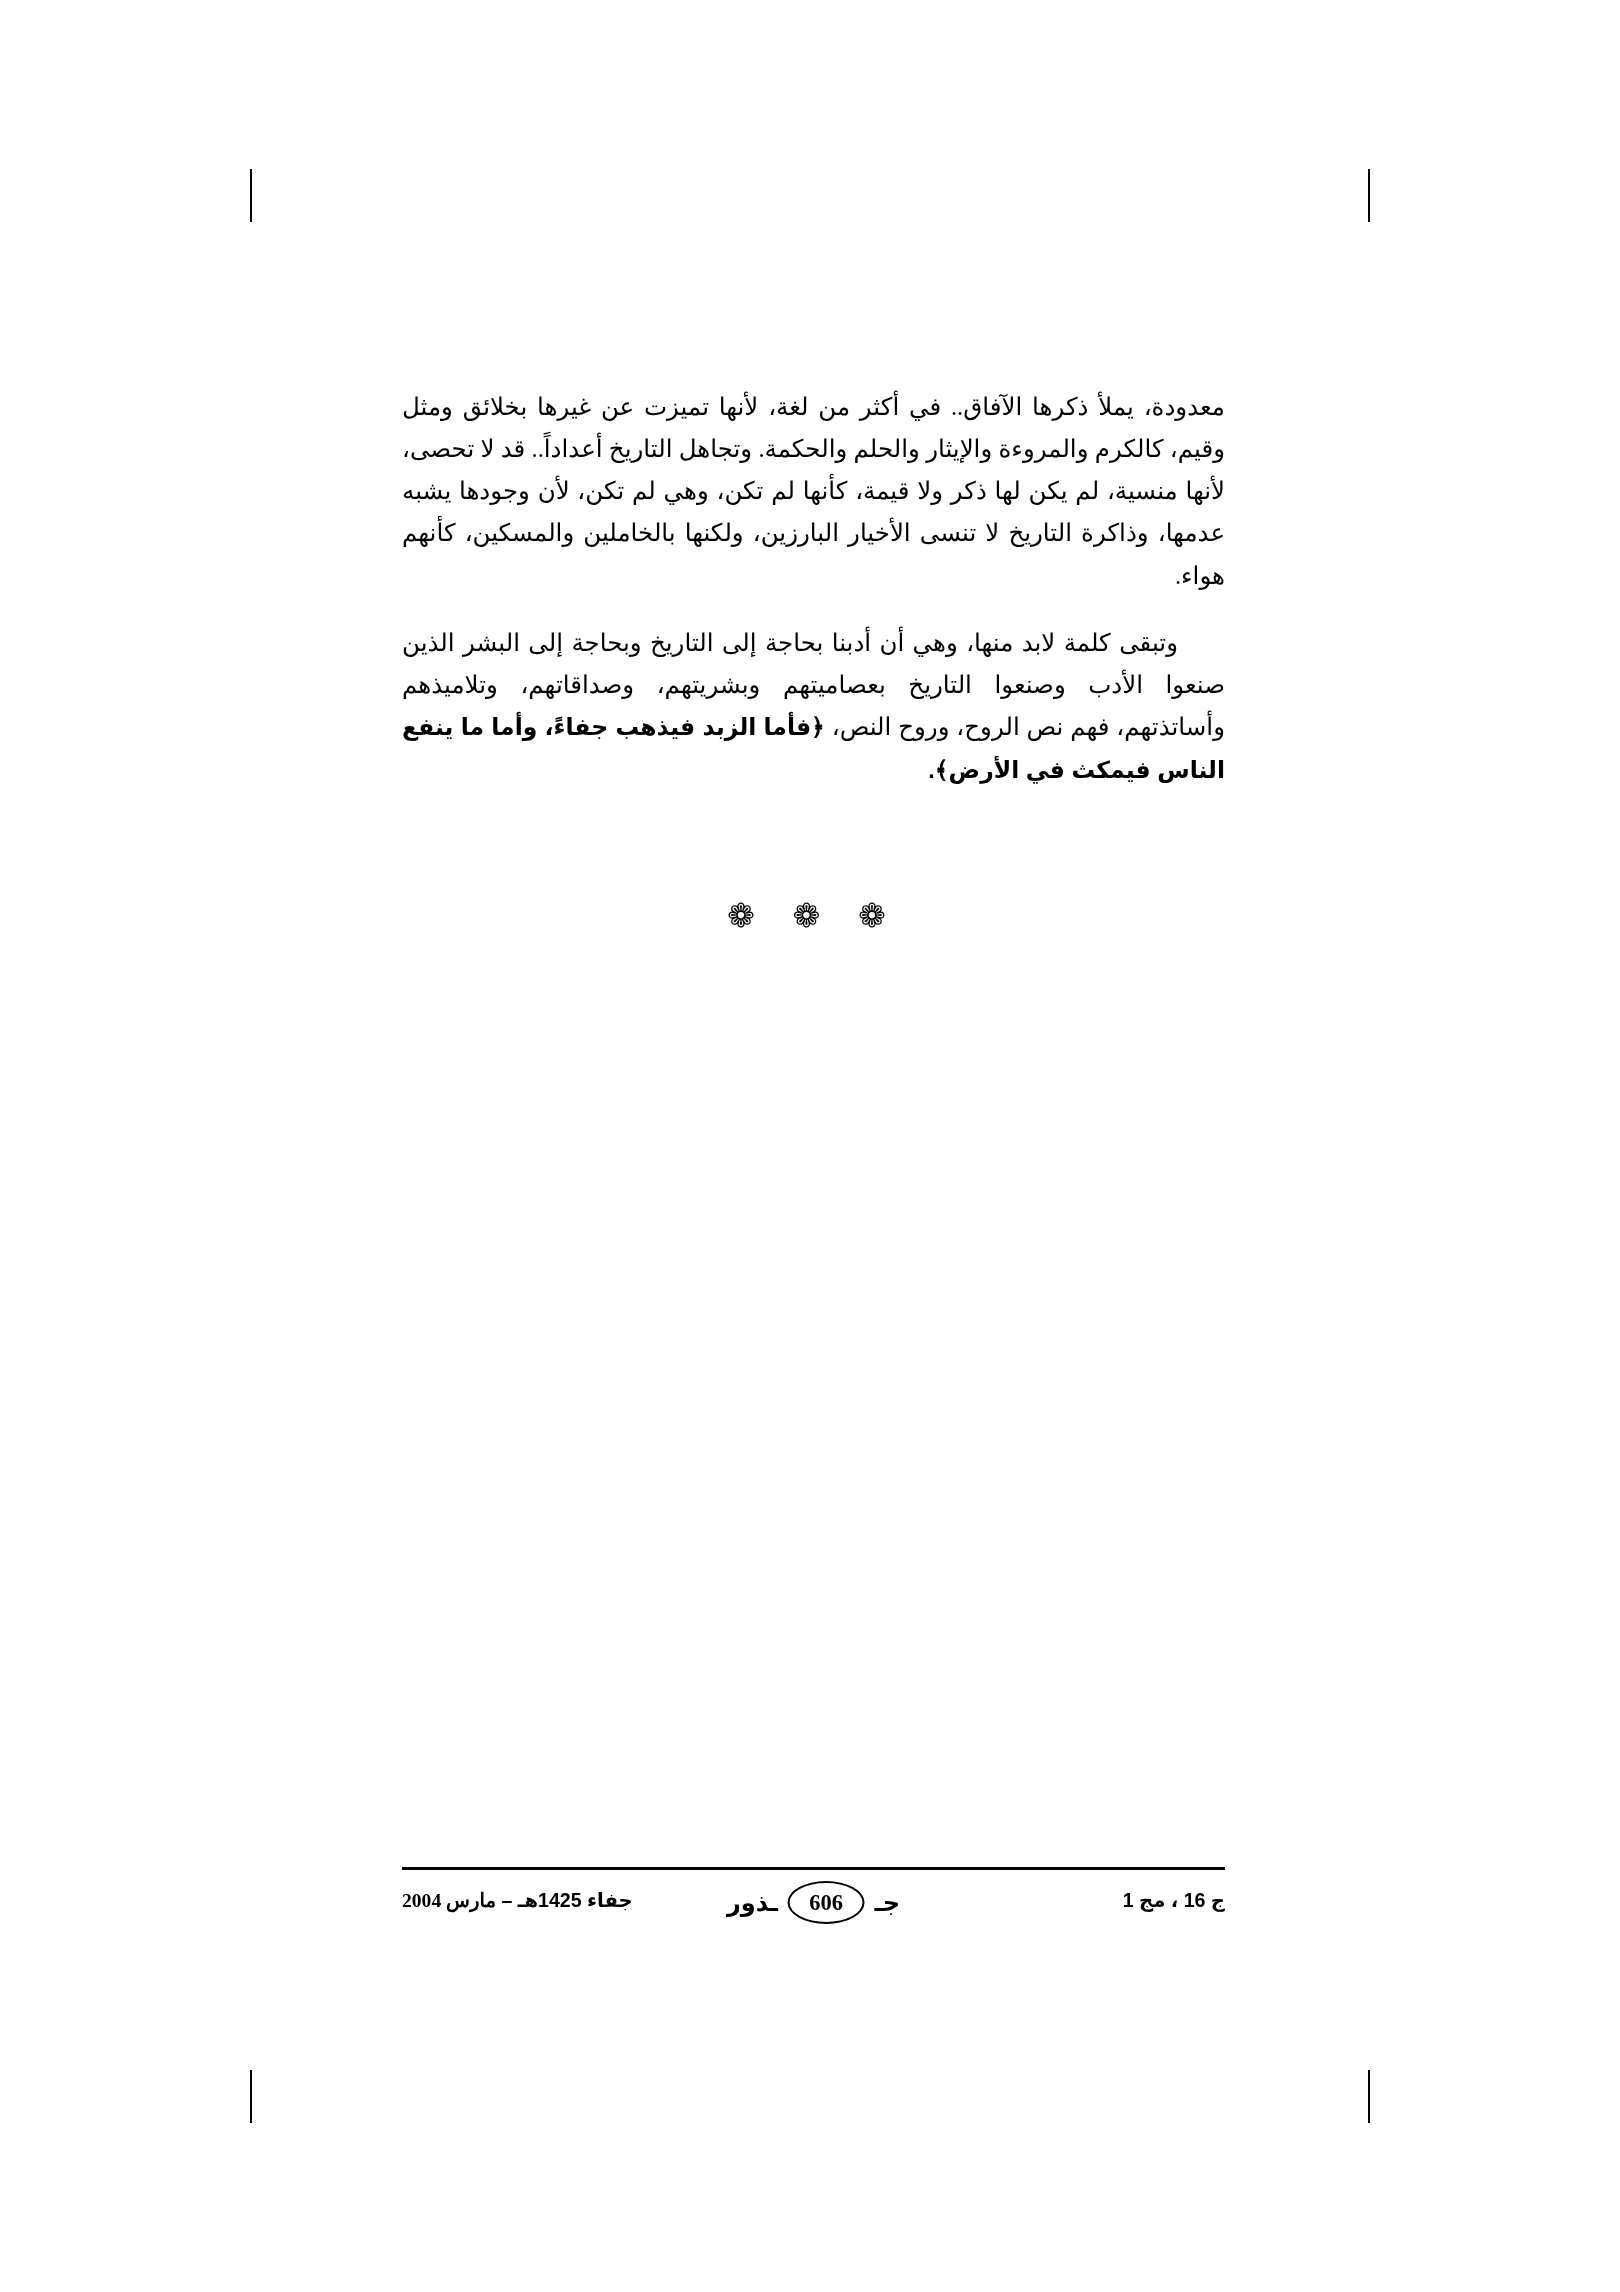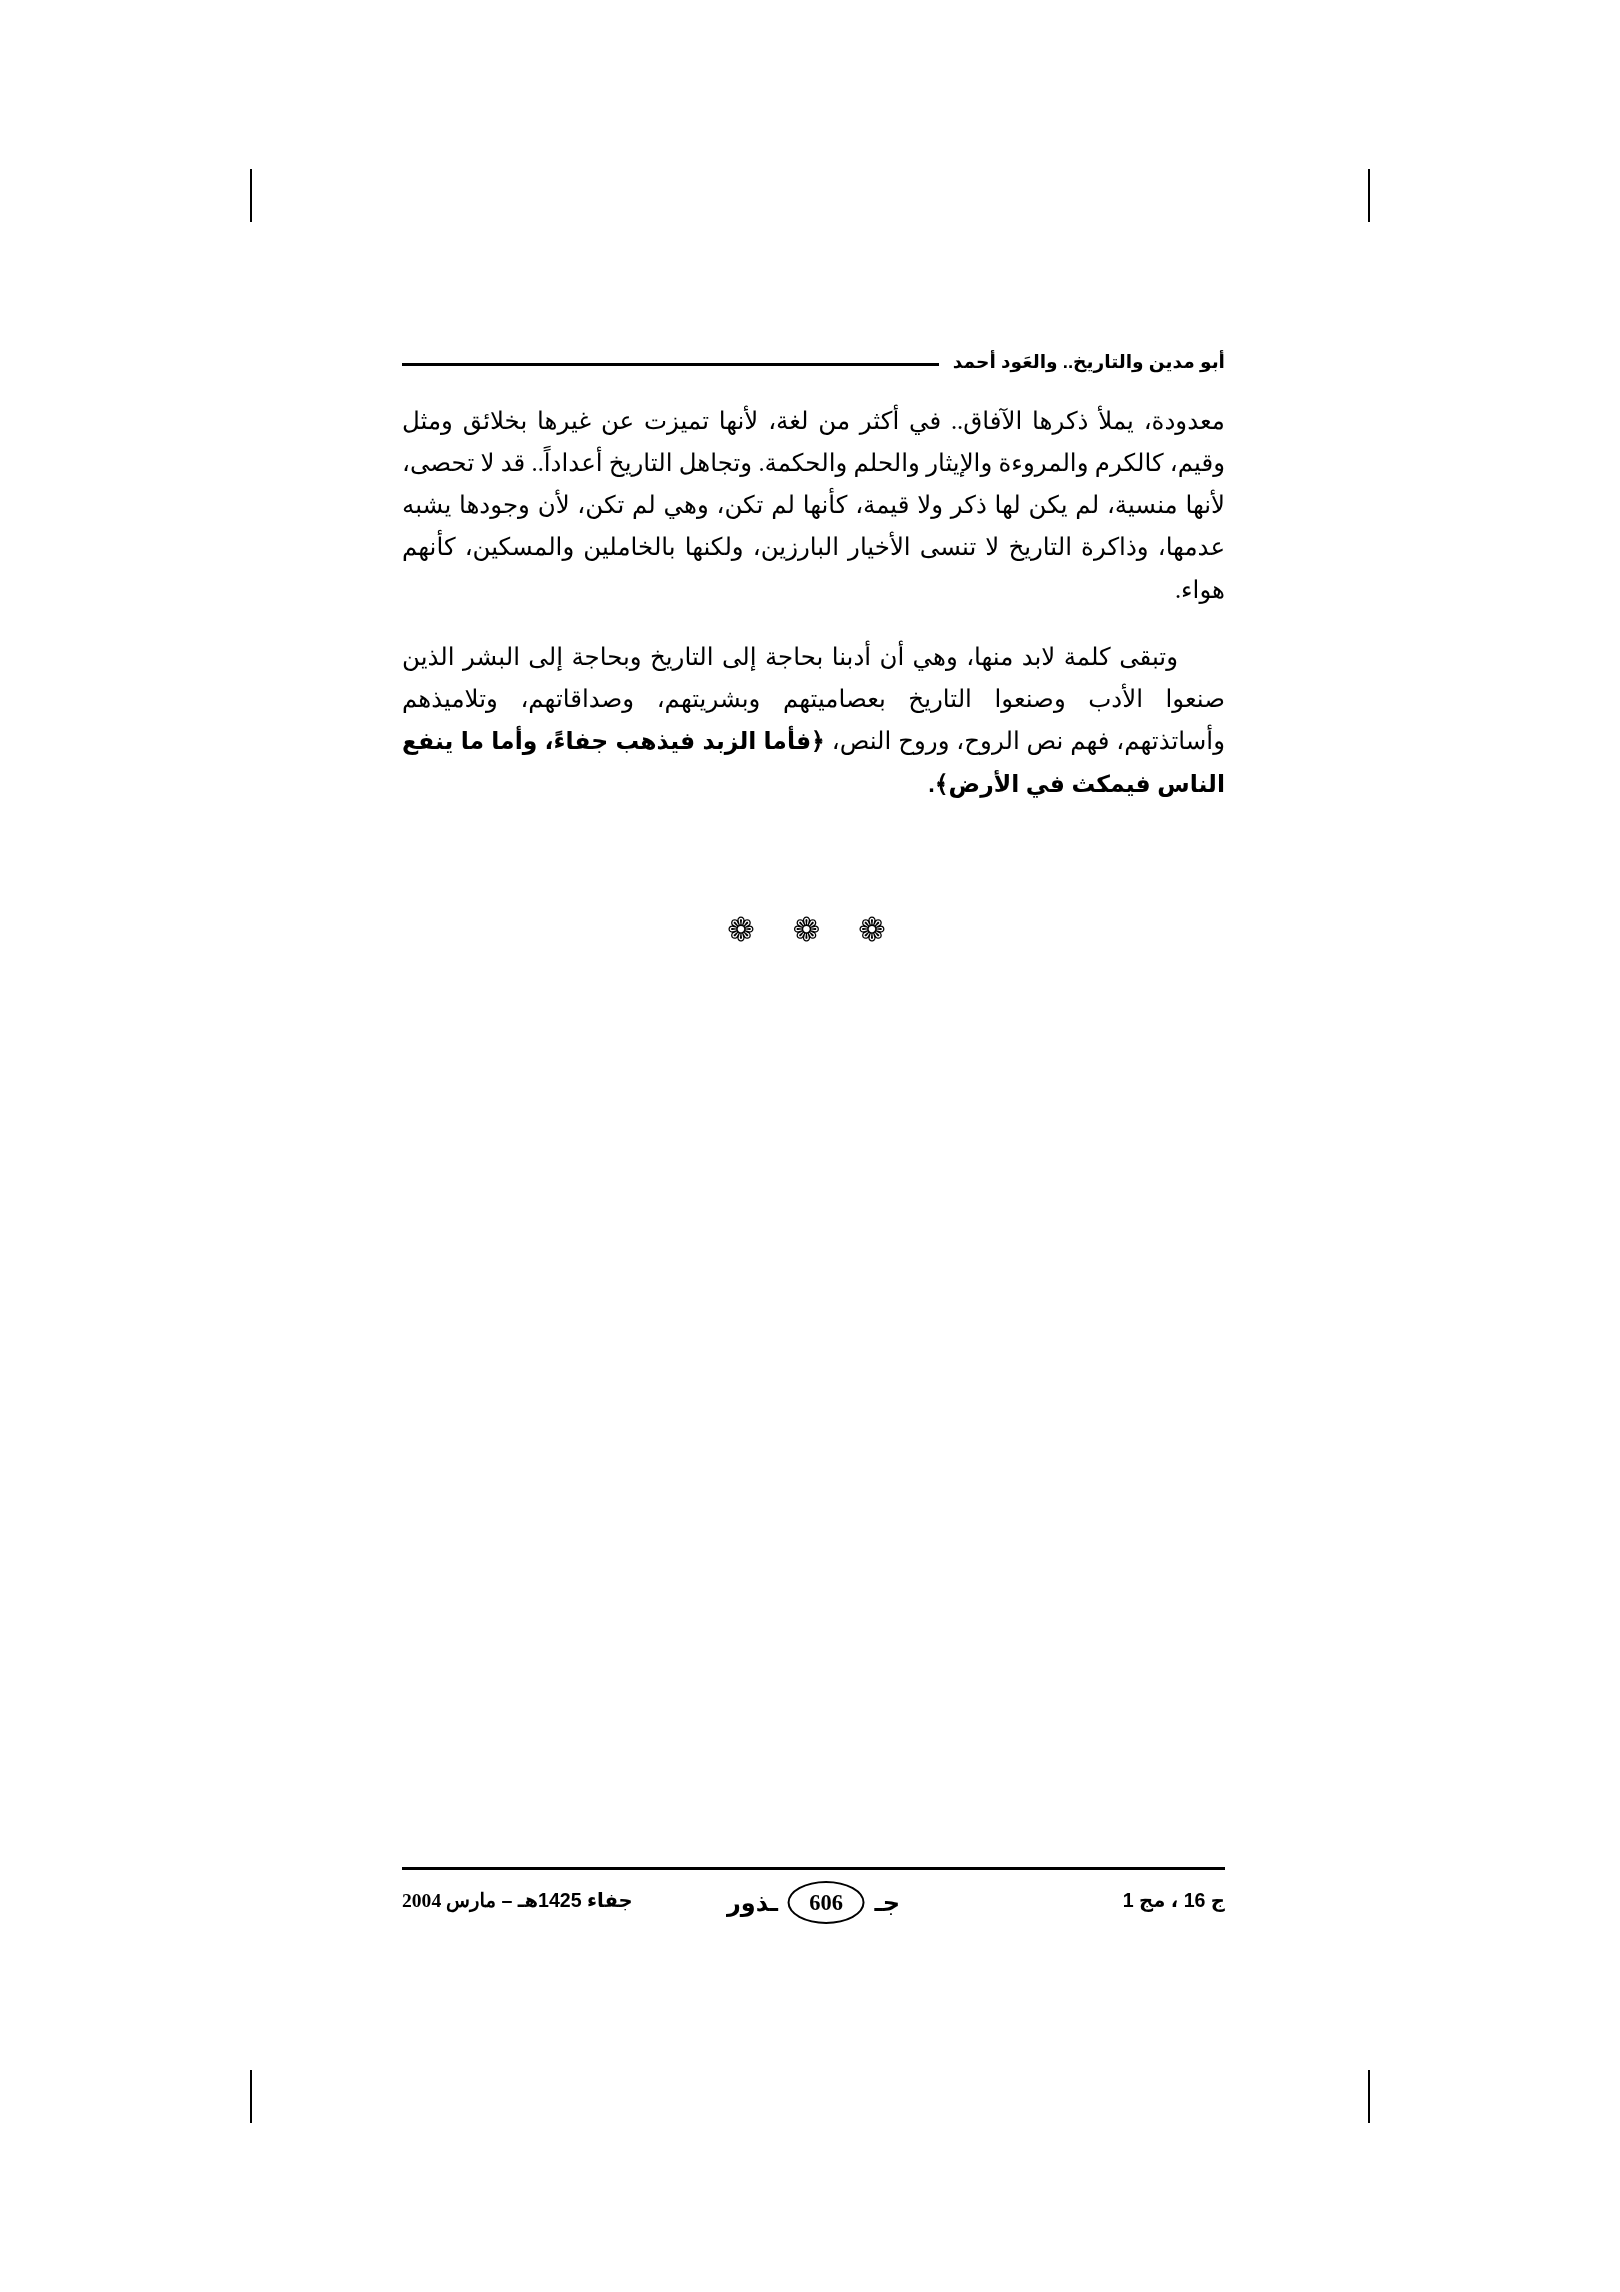--- a/index.html
+++ b/index.html
@@ -53,21 +53,21 @@
     padding-bottom: 3.9px;
   }
   .running-head .rh-rule {
     flex: 1 1 auto;
     height: 2.5px;
     background: #000000;
   }
 
   
   .body-text {
-    margin-top: 19px;
+    margin-top: 38px;
   }
   p.para {
     margin: 0 0 25.5px 0;
     font-size: 24.5px;
     line-height: 1.72;
     text-align: justify;
     text-align-last: right;
     font-family: "Liberation Serif", "DejaVu Serif", serif;
   }
   p.para.indent {
@@ -156,24 +156,20 @@
 </head>
 <body>
 
 <div class="crop-mark crop-tl"></div>
 <div class="crop-mark crop-tr"></div>
 <div class="crop-mark crop-bl"></div>
 <div class="crop-mark crop-br"></div>
 
 <div class="page">
 
-  <div class="running-head">
-    <div class="rh-title">أبو مدين والتاريخ.. والعَود أحمد</div>
-    <div class="rh-rule"></div>
-  </div>
 
   <div class="body-text">
     <p class="para">معدودة، يملأ ذكرها الآفاق.. في أكثر من لغة، لأنها تميزت عن غيرها بخلائق ومثل وقيم، كالكرم والمروءة والإيثار والحلم والحكمة. وتجاهل التاريخ أعداداً.. قد لا تحصى، لأنها منسية، لم يكن لها ذكر ولا قيمة، كأنها لم تكن، وهي لم تكن، لأن وجودها يشبه عدمها، وذاكرة التاريخ لا تنسى الأخيار البارزين، ولكنها بالخاملين والمسكين، كأنهم هواء.</p>
     <p class="para indent">
       <span>وتبقى كلمة لابد منها، وهي أن أدبنا بحاجة إلى التاريخ وبحاجة إلى البشر الذين صنعوا الأدب وصنعوا التاريخ بعصاميتهم وبشريتهم، وصداقاتهم، وتلاميذهم وأساتذتهم، فهم نص الروح، وروح النص،</span>
       <span class="quran">﴿فأما الزبد فيذهب جفاءً، وأما ما ينفع الناس فيمكث في الأرض﴾.</span>
     </p>
   </div>
 
   <div class="ornament">❁ ❁ ❁</div>

